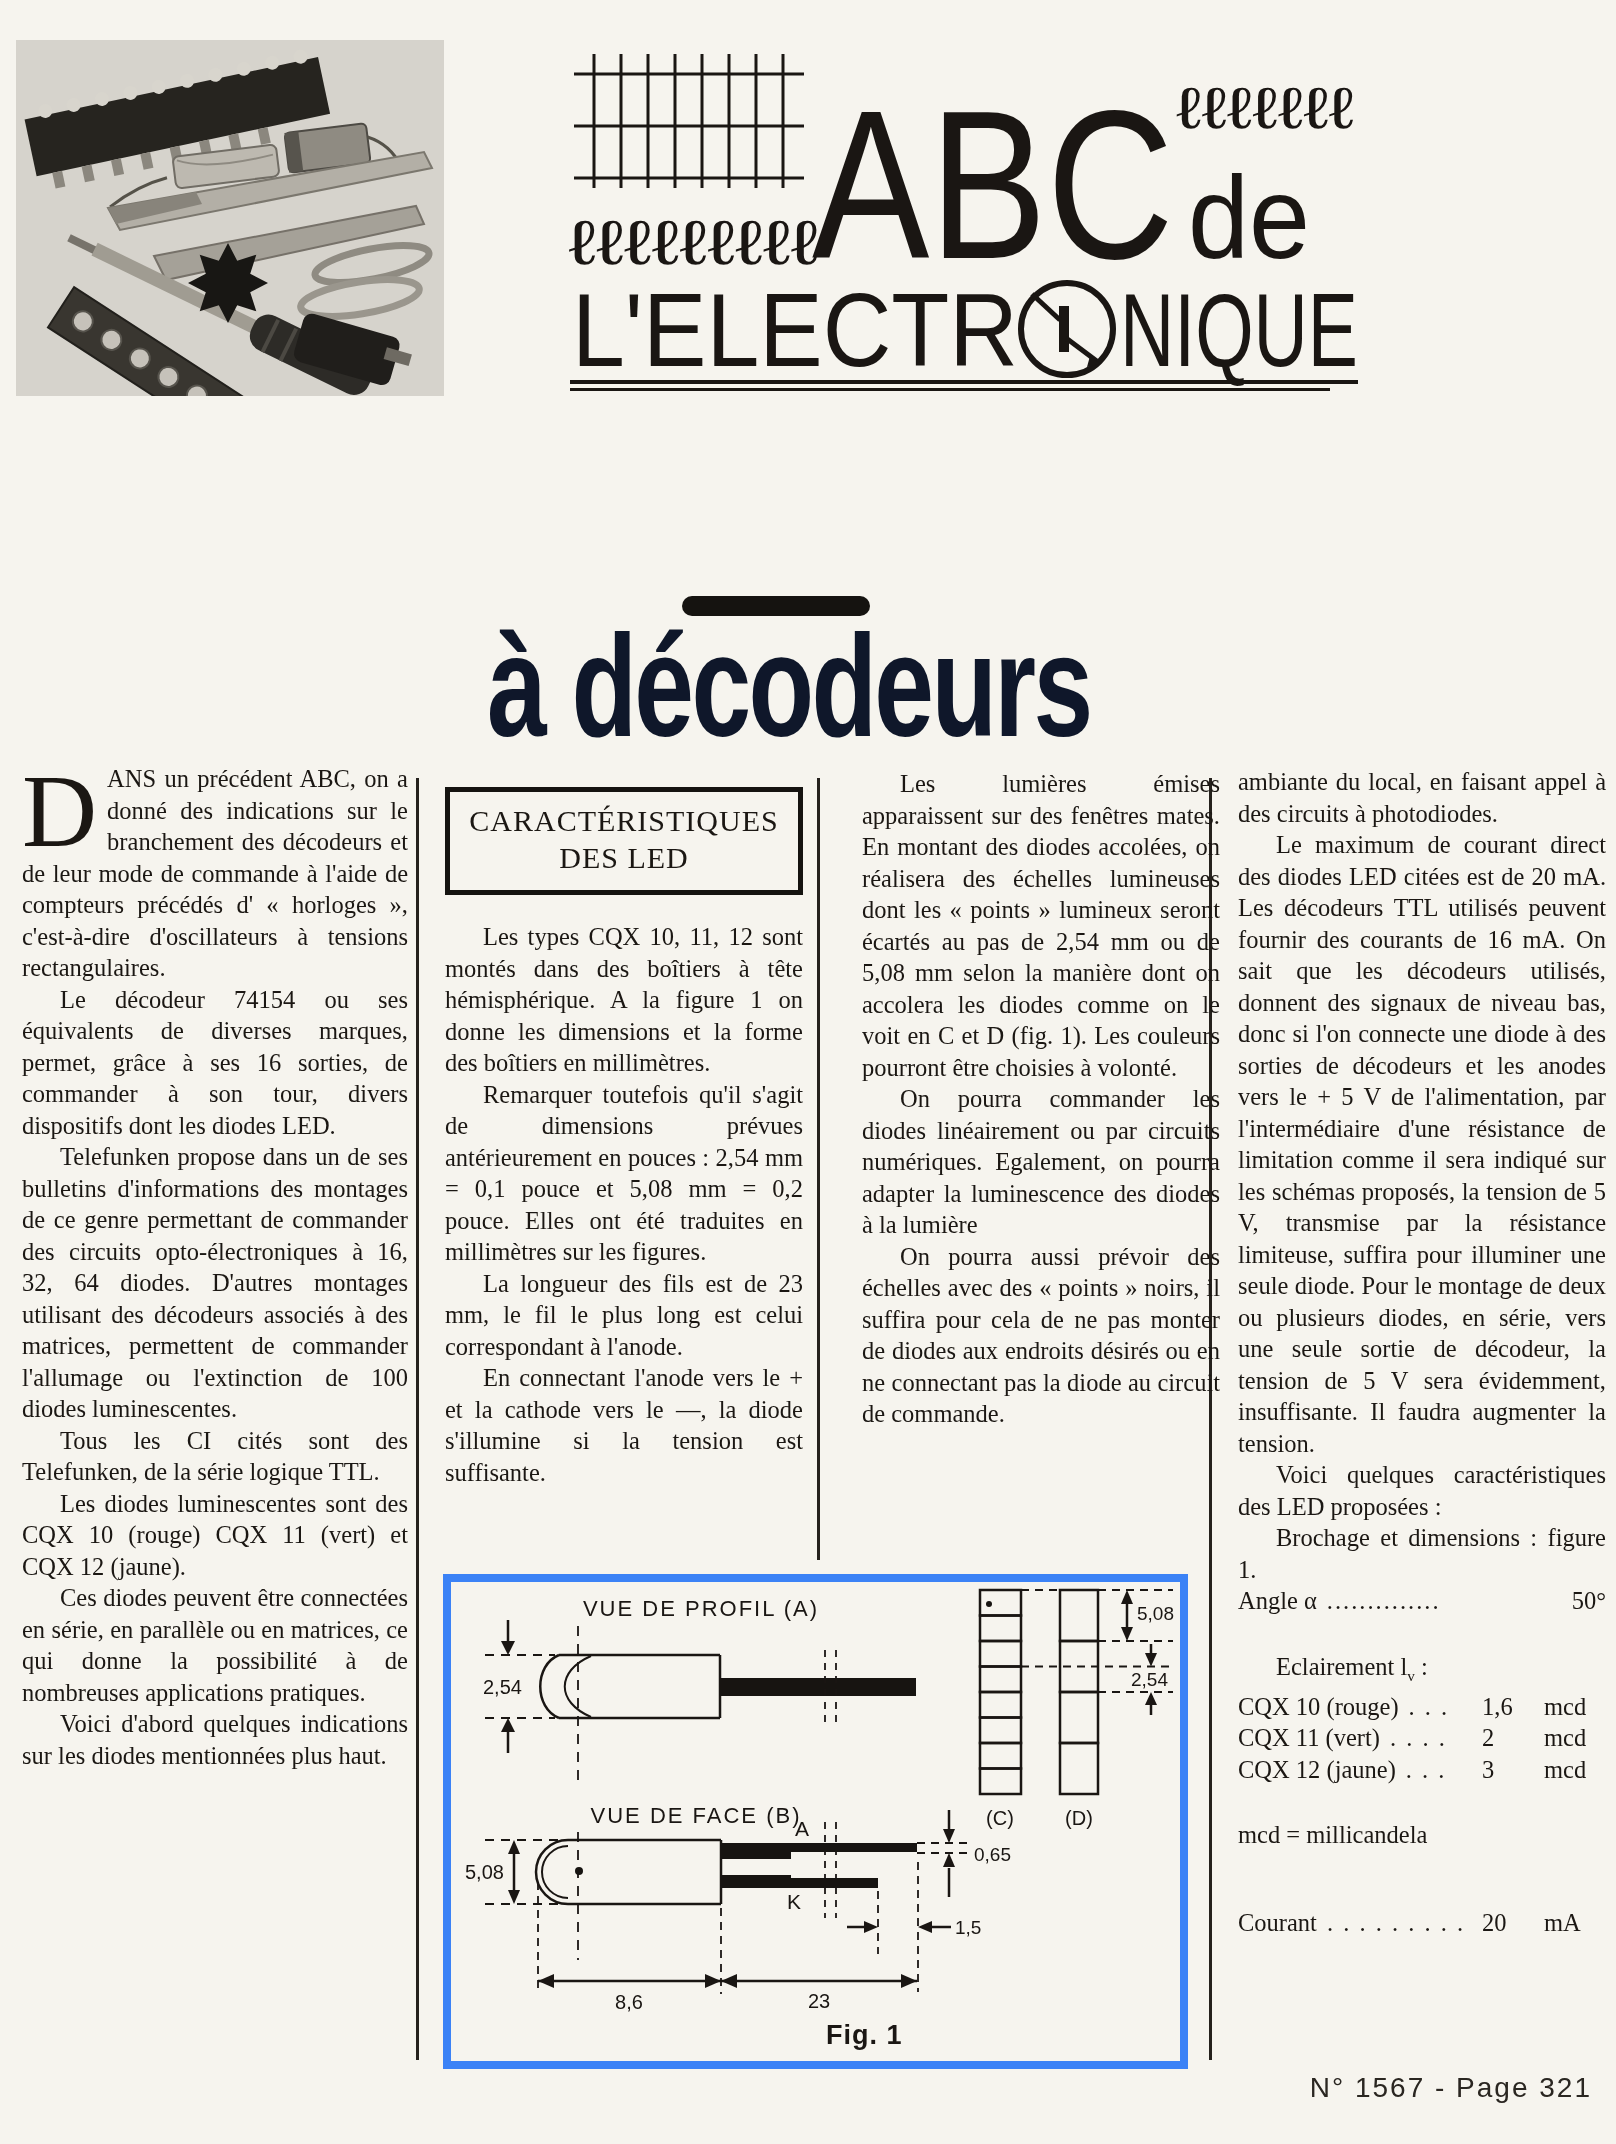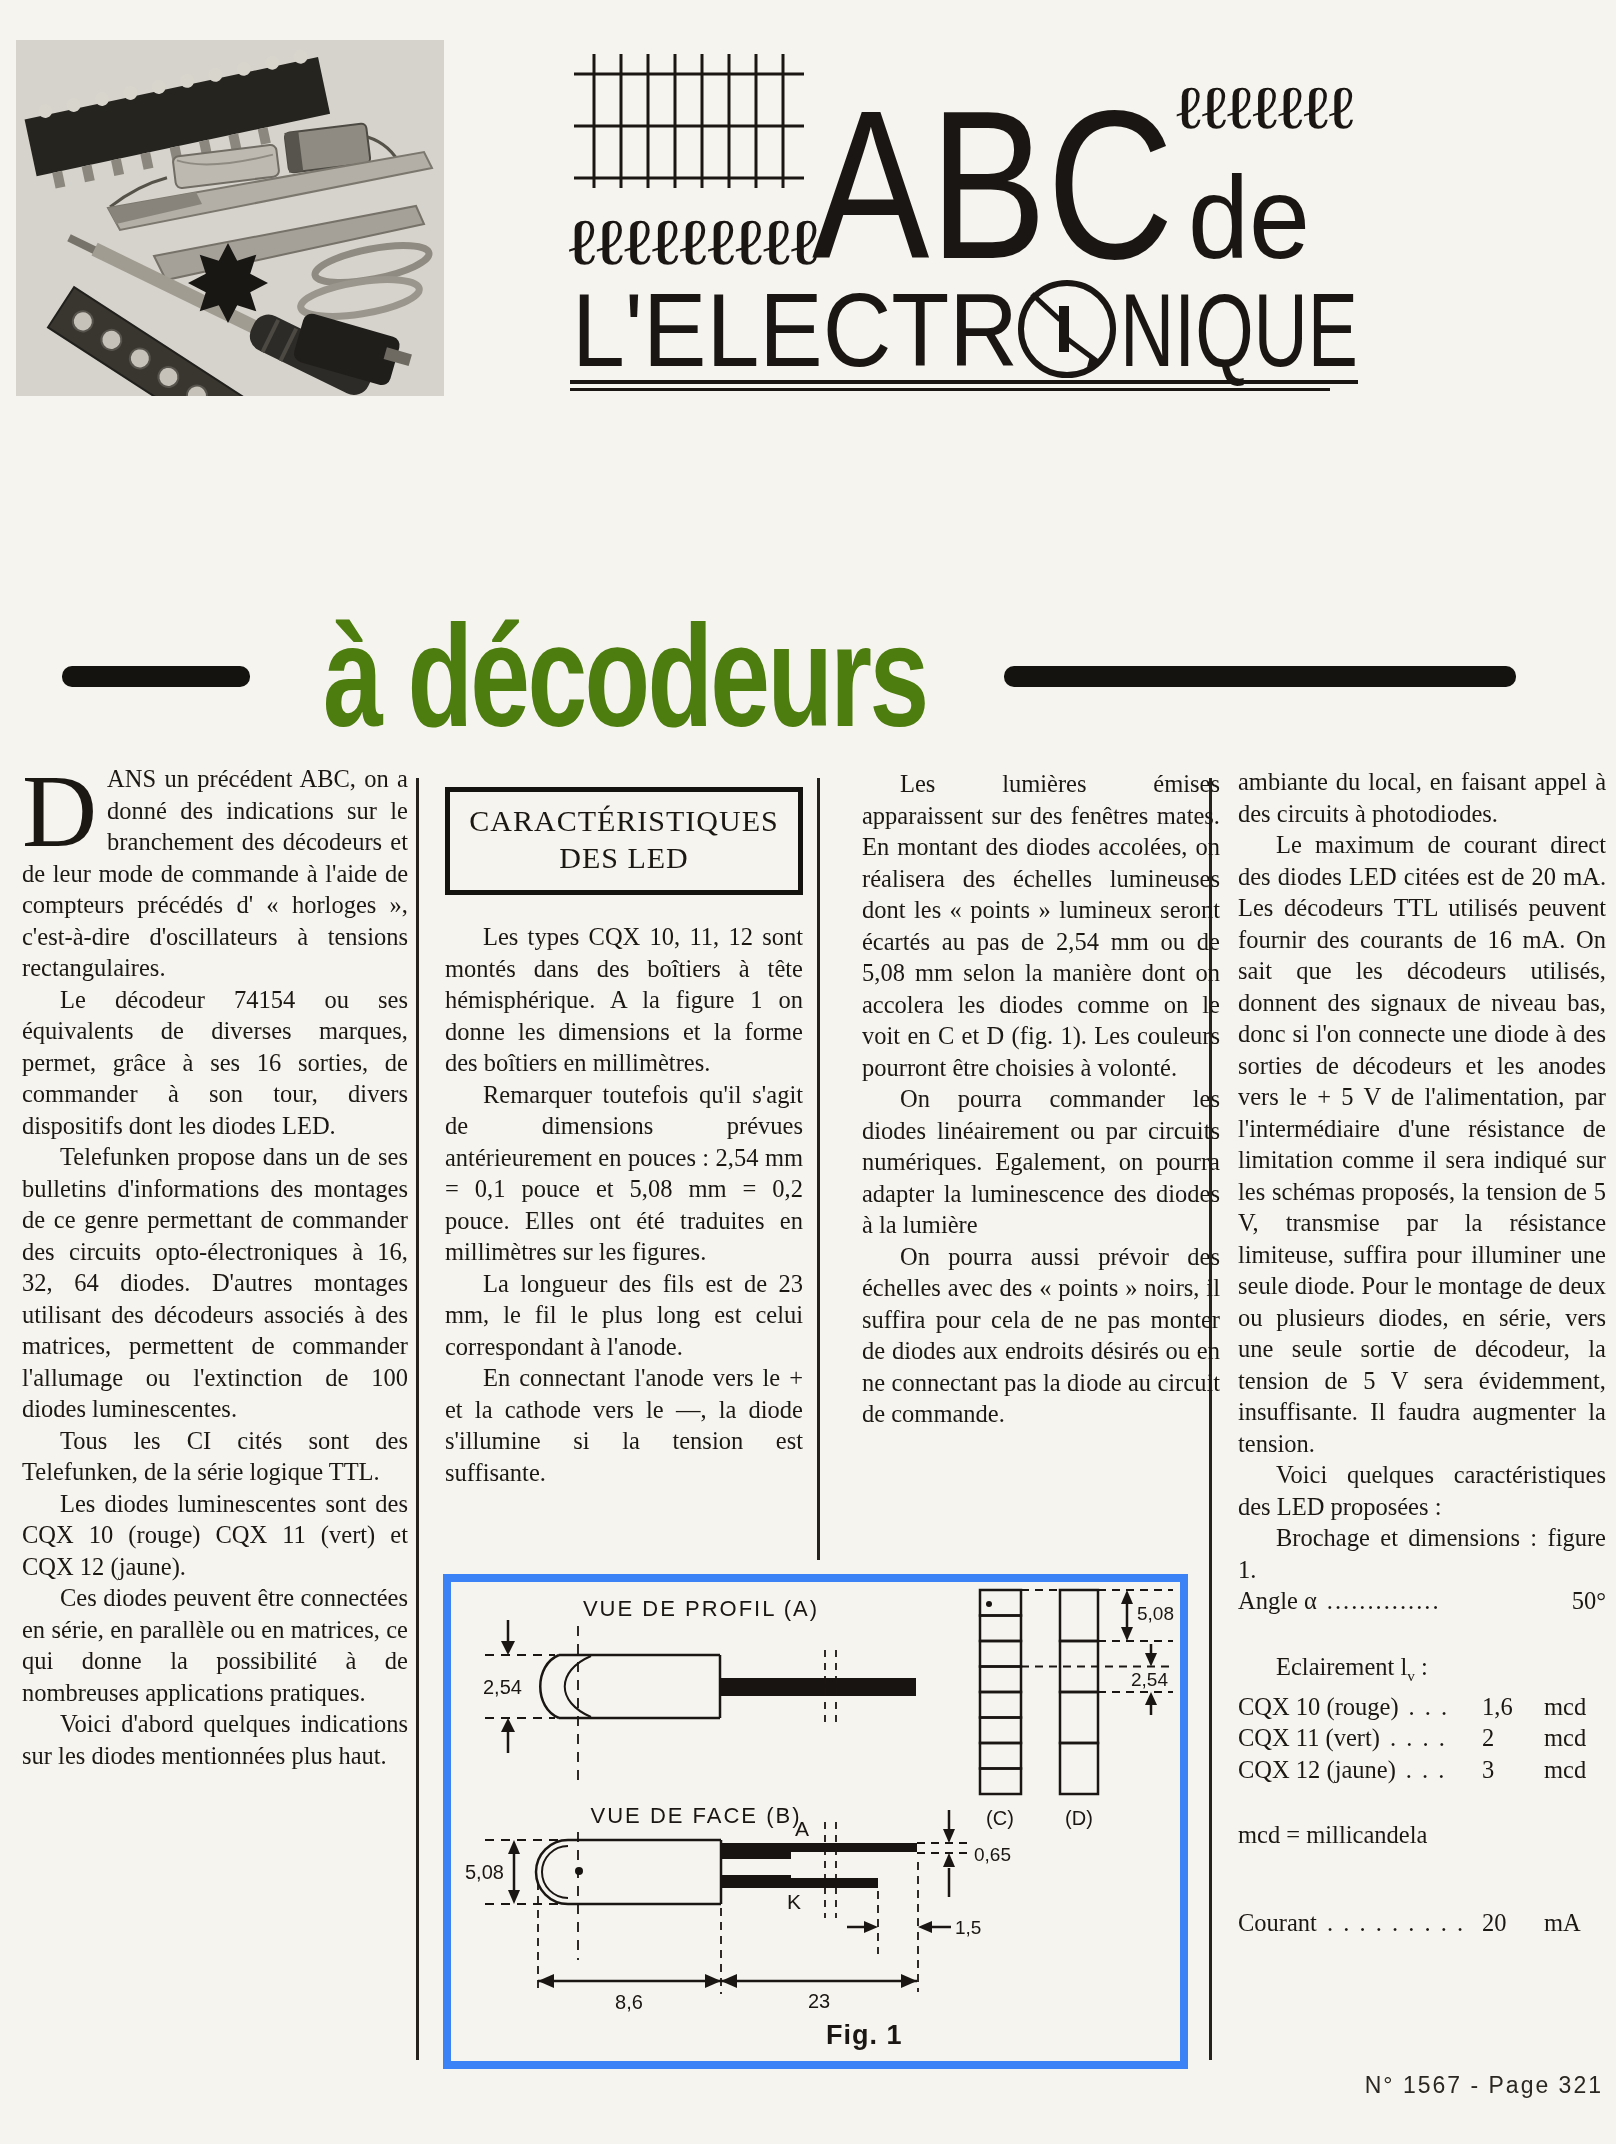--- a/index.html
+++ b/index.html
@@ -8,21 +8,21 @@
   
   .photo{position:absolute;left:16px;top:40px;width:428px;height:356px;}
   
   .logo{position:absolute;left:560px;top:36px;width:810px;height:356px;}
   
   .headline{position:absolute;top:424px;left:45px;right:45px;height:160px;
             font-family:"Liberation Sans",sans-serif;font-weight:bold;font-size:118px;color:#141210;}
   .hw1{position:absolute;left:0;top:0;transform-origin:left top;transform:scale(0.78,1.26);letter-spacing:-1px;white-space:nowrap;}
   .hw2{position:absolute;right:0;top:0;transform-origin:right top;transform:scale(0.78,1.26);letter-spacing:-1px;white-space:nowrap;}
   .subhead{position:absolute;top:596px;left:62px;right:100px;height:160px;display:flex;align-items:center;
-           font-family:"Liberation Sans",sans-serif;font-weight:bold;color:#4d7c0f;}
+           font-family:"Liberation Sans",sans-serif;font-weight:bold;color:#0f172a;flex-direction:column;}
   .subhead .txt{font-size:122px;transform:scale(0.88,1.18);transform-origin:center;letter-spacing:-3px;white-space:nowrap;padding:0 6px;}
   .bar{height:21px;background:#151310;border-radius:10px;}
   .bar-s{width:188px;margin-right:26px;}
   .bar-l{flex:1;margin-left:30px;}
   
   .col{position:absolute;font-size:24.5px;line-height:31.5px;text-align:justify;}
   .col p{margin:0;text-indent:38px;}
   .col p.noindent{text-indent:0;}
   #col1{left:22px;top:763px;width:386px;}
   #col2{left:445px;top:775px;width:358px;}
@@ -46,22 +46,22 @@
   .spec-head{margin:0;text-indent:38px;}
   .gap-lg{height:34px;}
   .gap-md{height:28px;}
   sub{font-size:62%;}
   
   .figbox{position:absolute;left:443px;top:1574px;width:745px;height:495px;
           border:8px solid #3b82f6;box-sizing:border-box;}
   .figbox svg{display:block;}
   svg text{font-family:"Liberation Sans",sans-serif;fill:#1a1613;}
   
-  .footer{position:absolute;right:13px;top:2072px;font-family:"Liberation Sans",sans-serif;
-          font-size:23px;letter-spacing:2px;color:#2a2621;}
+  .footer{position:absolute;right:24px;top:2072px;font-family:"Liberation Sans",sans-serif;
+          font-size:28px;letter-spacing:2px;color:#2a2621;}
 </style>
 </head>
 <body>
 
 <div class="page">
 
   <div class="photo">
     <svg width="428" height="356" viewBox="0 0 428 356">
       <rect x="0" y="0" width="428" height="356" fill="#dbd8d1"></rect>
       <rect x="0" y="0" width="428" height="356" fill="#cfccc4" opacity="0.35"></rect>

